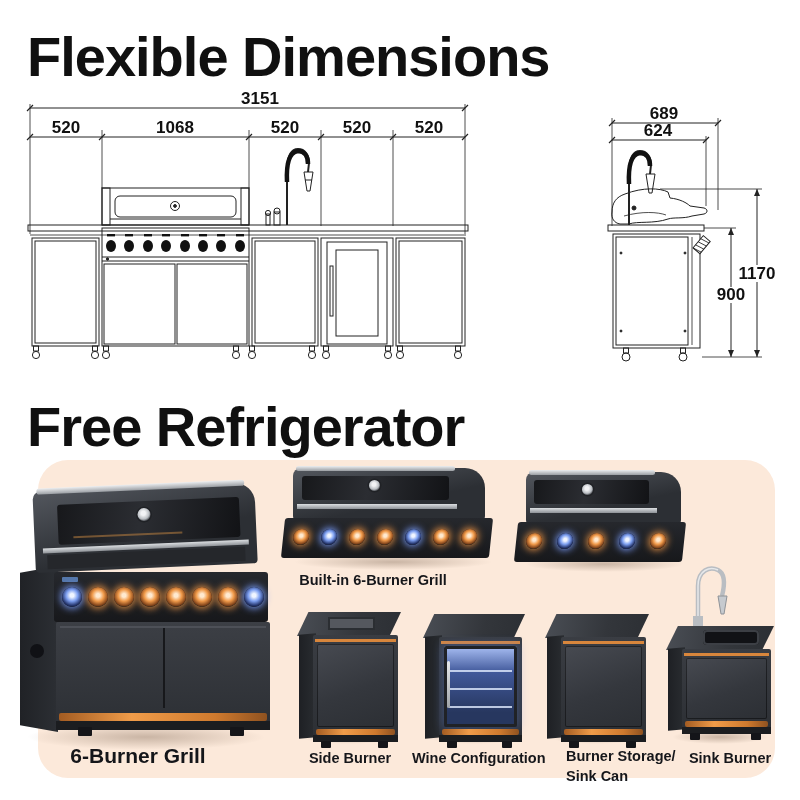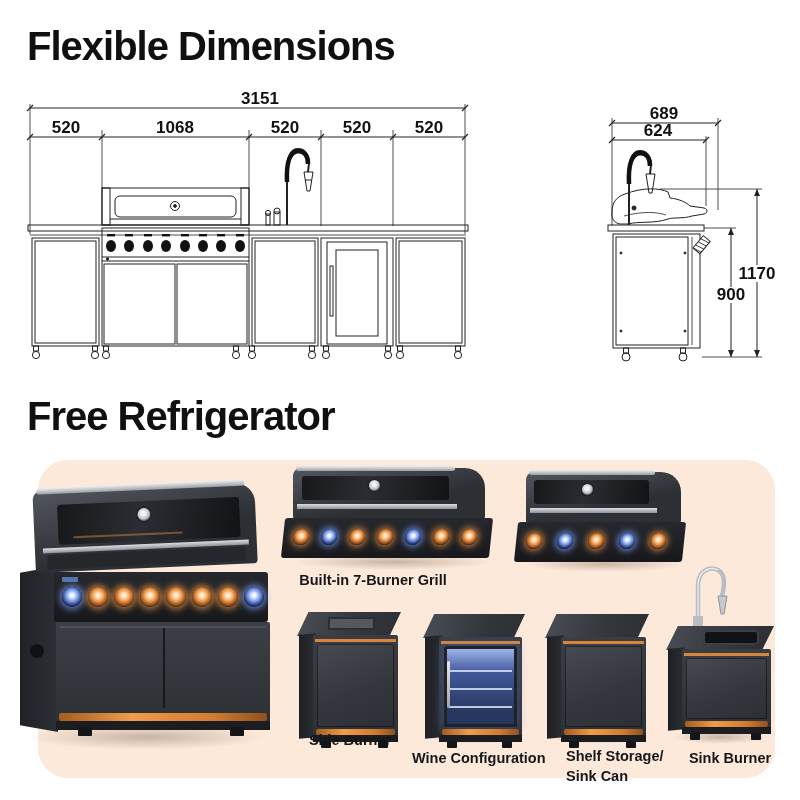--- a/index.html
+++ b/index.html
@@ -1,18 +1,18 @@
 <!DOCTYPE html>
 <html><head>
 <meta charset="utf-8">
 <style>
   html,body{margin:0;padding:0;background:#fff;}
   #stage{position:relative;width:800px;height:800px;background:#ffffff;overflow:hidden;
          font-family:"Liberation Sans","DejaVu Sans",sans-serif;color:#111;}
-  .h1{position:absolute;font-size:40px;font-weight:800;letter-spacing:-1px;color:#101010;white-space:nowrap;}
+  .h1{position:absolute;font-size:56px;font-weight:800;letter-spacing:-1px;color:#101010;white-space:nowrap;}
   
   svg text{font-family:"Liberation Sans","DejaVu Sans",sans-serif;}
   .dimtxt{font-size:17px;font-weight:600;fill:#111;}
   
   #panel{position:absolute;left:38px;top:460px;width:737px;height:318px;background:#fce9da;border-radius:30px;}
   .plabel{position:absolute;font-size:14.5px;font-weight:600;color:#15161a;text-align:center;white-space:nowrap;}
   .plabel.big{font-size:21px;font-weight:700;}
   .shadow{position:absolute;background:radial-gradient(ellipse at center,rgba(70,45,25,.28),rgba(70,45,25,0) 70%);}
   .prod{position:absolute;}
   
@@ -248,41 +248,42 @@
 
     <div style="position:absolute;left:36px;top:142px;width:214px;height:108px;background:linear-gradient(180deg,#3c3f45,#2c2f34);border-radius:2px">
       <div style="position:absolute;left:50%;top:6px;bottom:22px;width:2px;background:#17181b"></div>
       <div style="position:absolute;left:4px;top:4px;right:4px;height:1.5px;background:#4d5057"></div>
       <div class="orange" style="bottom:9px;height:8px"></div>
       <div class="base" style="height:9px"></div>
       <div class="foot" style="left:22px;width:14px;height:9px"></div>
       <div class="foot" style="right:26px;width:14px;height:9px"></div>
     </div>
   </div>
+  <div class="plabel big" style="left:58px;top:744px;width:160px">6-Burner Grill</div>
 
   <div class="prod" style="left:283px;top:466px;width:215px;height:100px">
     <div class="shadow" style="left:10px;top:88px;width:200px;height:16px"></div>
     <div style="position:absolute;left:10px;top:0;width:192px;height:54px">
       <div class="hoodbody" style="left:0;top:2px;right:0;bottom:0"></div>
       <div class="hoodcap" style="left:3px;top:0;right:30px;height:5px"></div>
       <div class="hoodwin" style="left:9px;top:10px;right:36px;height:24px"></div>
       <div class="thermo" style="left:76px;top:14px;width:11px;height:11px"></div>
       <div class="hoodstrip" style="left:4px;top:38px;right:28px"></div>
     </div>
     <div class="cpanel" style="left:0;top:52px;width:208px;height:40px;transform:skewX(-6deg)">
       <span class="knob kb-o" style="left:10px;top:11px;width:16px;height:16px"></span>
       <span class="knob kb-b" style="left:38px;top:11px;width:16px;height:16px"></span>
       <span class="knob kb-o" style="left:66px;top:11px;width:16px;height:16px"></span>
       <span class="knob kb-o" style="left:94px;top:11px;width:16px;height:16px"></span>
       <span class="knob kb-b" style="left:122px;top:11px;width:16px;height:16px"></span>
       <span class="knob kb-o" style="left:150px;top:11px;width:16px;height:16px"></span>
       <span class="knob kb-o" style="left:178px;top:11px;width:16px;height:16px"></span>
     </div>
   </div>
-  <div class="plabel" style="left:283px;top:572px;width:180px">Built-in 7-Burner Grill</div>
+  <div class="plabel" style="left:283px;top:572px;width:180px">Built-in 6-Burner Grill</div>
 
   <div class="prod" style="left:516px;top:470px;width:175px;height:100px">
     <div class="shadow" style="left:8px;top:86px;width:160px;height:16px"></div>
     <div style="position:absolute;left:10px;top:0;width:155px;height:54px">
       <div class="hoodbody" style="left:0;top:2px;right:0;bottom:0"></div>
       <div class="hoodcap" style="left:3px;top:0;right:26px;height:5px"></div>
       <div class="hoodwin" style="left:8px;top:10px;right:32px;height:24px"></div>
       <div class="thermo" style="left:56px;top:14px;width:11px;height:11px"></div>
       <div class="hoodstrip" style="left:4px;top:38px;right:24px"></div>
     </div>
@@ -303,21 +304,21 @@
     <div class="b-left"></div>
     <div class="b-front">
       <div class="topline"></div>
         <div class="door"></div>
         <div class="orange"></div>
         <div class="base"></div>
       <div class="foot" style="left:8px"></div>
         <div class="foot" style="right:10px"></div>
     </div>
   </div>
-  <div class="plabel" style="left:296px;top:732px;width:108px">Side Burner</div>
+  <div class="plabel" style="left:296px;top:750px;width:108px">Side Burner</div>
 
   <div class="prod" style="left:423px;top:614px;width:102px;height:128px">
     <div class="shadow" style="left:4px;top:116px;width:96px;height:14px"></div>
     <div class="b-top"></div>
     <div class="b-left"></div>
     <div class="b-front">
       <div class="topline"></div>
       <div class="glass" style="top:9px;left:5px;right:5px;bottom:15px">
         <div class="shelf" style="top:30%"></div>
           <div class="shelf" style="top:52%"></div>
@@ -338,21 +339,21 @@
     <div class="b-left"></div>
     <div class="b-front">
       <div class="topline"></div>
         <div class="door"></div>
         <div class="orange"></div>
         <div class="base"></div>
       <div class="foot" style="left:8px"></div>
         <div class="foot" style="right:10px"></div>
     </div>
   </div>
-  <div class="plabel" style="left:566px;top:748px;width:120px;text-align:left">Shelf Storage/</div>
+  <div class="plabel" style="left:566px;top:748px;width:120px;text-align:left">Burner Storage/</div>
   <div class="plabel" style="left:566px;top:768px;width:120px;text-align:left">Sink Can</div>
 
   <div class="prod" style="left:666px;top:560px;width:108px;height:182px">
     <div class="shadow" style="left:6px;top:170px;width:96px;height:14px"></div>
     <svg width="70" height="70" viewBox="0 0 70 70" style="position:absolute;left:18px;top:0">
       <path d="M14 68V26C14 10 26 6 34 10C42 14 40 28 38 36" stroke="#b9bdc2" stroke-width="4.5" fill="none"></path>
       <path d="M14 68V26C14 10 26 6 34 10" stroke="#e6e8ea" stroke-width="1.5" fill="none"></path>
       <polygon points="34,36 43,36 40,54 37,54" fill="#c6cacf" stroke="#8e9297" stroke-width="1"></polygon>
       <rect x="9" y="56" width="10" height="12" fill="#b9bdc2"></rect>
     </svg>

